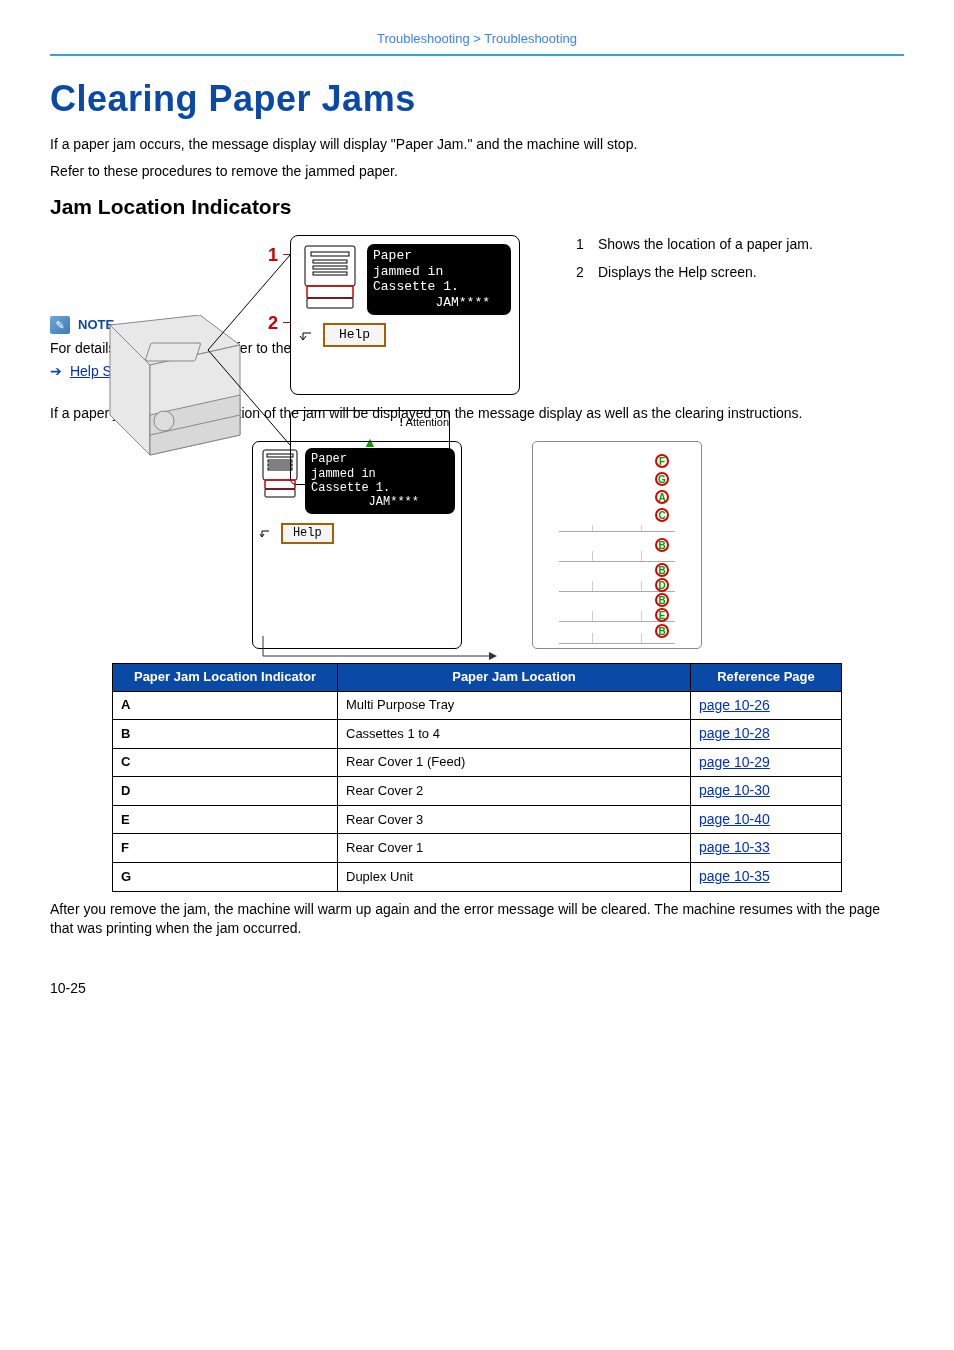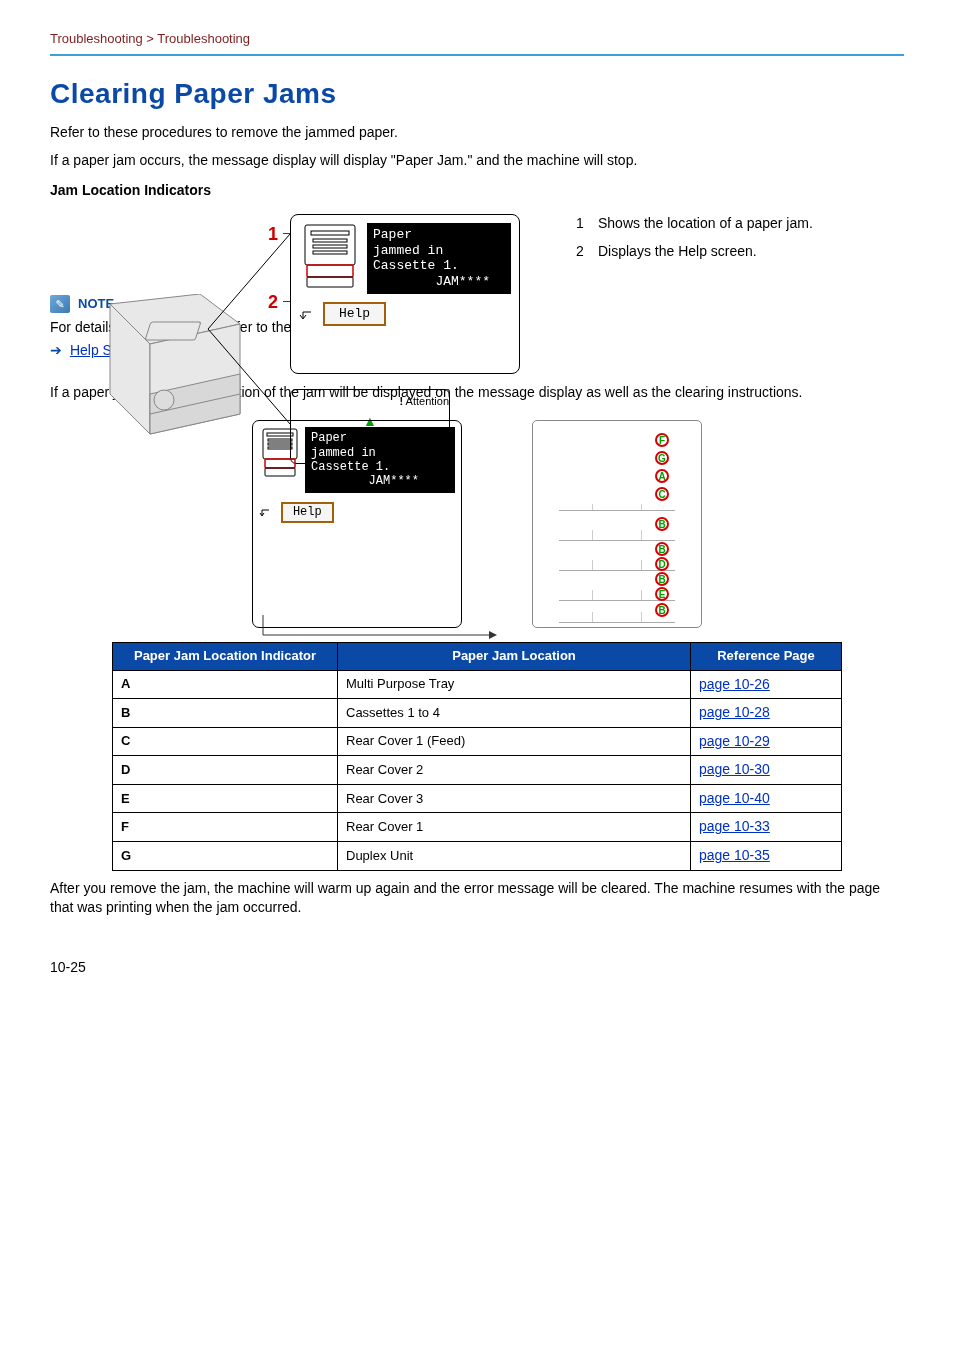--- a/index.html
+++ b/index.html
@@ -10,39 +10,40 @@
     margin: 0 auto;
     color: #000;
     font-size: 14px;
     line-height: 1.4;
   }
   .page {
     padding: 30px 50px 20px 50px;
   }
   .breadcrumb {
     font-size: 13px;
-    color: #7f1d1d;
+    color: #3b82f6;
     margin-bottom: 6px;
+    text-align: center;
   }
   .hr-top {
     border: none;
     border-top: 2px solid #3aa0d8;
     margin-bottom: 18px;
   }
   h1.title {
     font-family: Arial, Helvetica, sans-serif;
     font-weight: 900;
-    font-size: 28px;
+    font-size: 36px;
     color: #0a4aa6;
     margin-bottom: 10px;
     letter-spacing: 0.5px;
   }
   .para { font-size: 14px; margin-bottom: 8px; }
   h2.subhead {
-    font-size: 14px;
+    font-size: 21px;
     font-weight: bold;
     margin-top: 10px;
     margin-bottom: 14px;
   }
 
   
   .diagram-row {
     display: flex;
     gap: 46px;
     margin-bottom: 22px;
@@ -77,20 +78,21 @@
   }
   .screen-lcd {
     background: #000;
     color: #fff;
     font-family: "Courier New", monospace;
     font-size: 13px;
     line-height: 1.2;
     padding: 4px 6px;
     white-space: pre;
     margin-bottom: 6px;
+    border-radius: 7px;
   }
   .help-btn {
     display: inline-block;
     border: 2px solid #a16207;
     background: #f5f5f5;
     font-family: "Courier New", monospace;
     font-size: 13px;
     padding: 1px 14px;
     margin-left: 6px;
   }
@@ -285,22 +287,22 @@
   }
 </style>
 </head>
 <body>
 
 <div class="page">
   <div class="breadcrumb">Troubleshooting &gt; Troubleshooting</div>
   <hr class="hr-top">
 
   <h1 class="title">Clearing Paper Jams</h1>
+  <p class="para">If a paper jam occurs, the message display will display "Paper Jam." and the machine will stop.</p>
   <p class="para">Refer to these procedures to remove the jammed paper.</p>
-  <p class="para">If a paper jam occurs, the message display will display "Paper Jam." and the machine will stop.</p>
 
   <h2 class="subhead">Jam Location Indicators</h2>
 
   <div class="diagram-row">
     <div class="diagram-left">
       <div class="diagram-illustration">
 
         <svg class="printer-svg" viewBox="0 0 170 150">
           <g fill="#e8e8e8" stroke="#888" stroke-width="1">
             <polygon points="20,10 110,0 150,30 60,50"></polygon>

